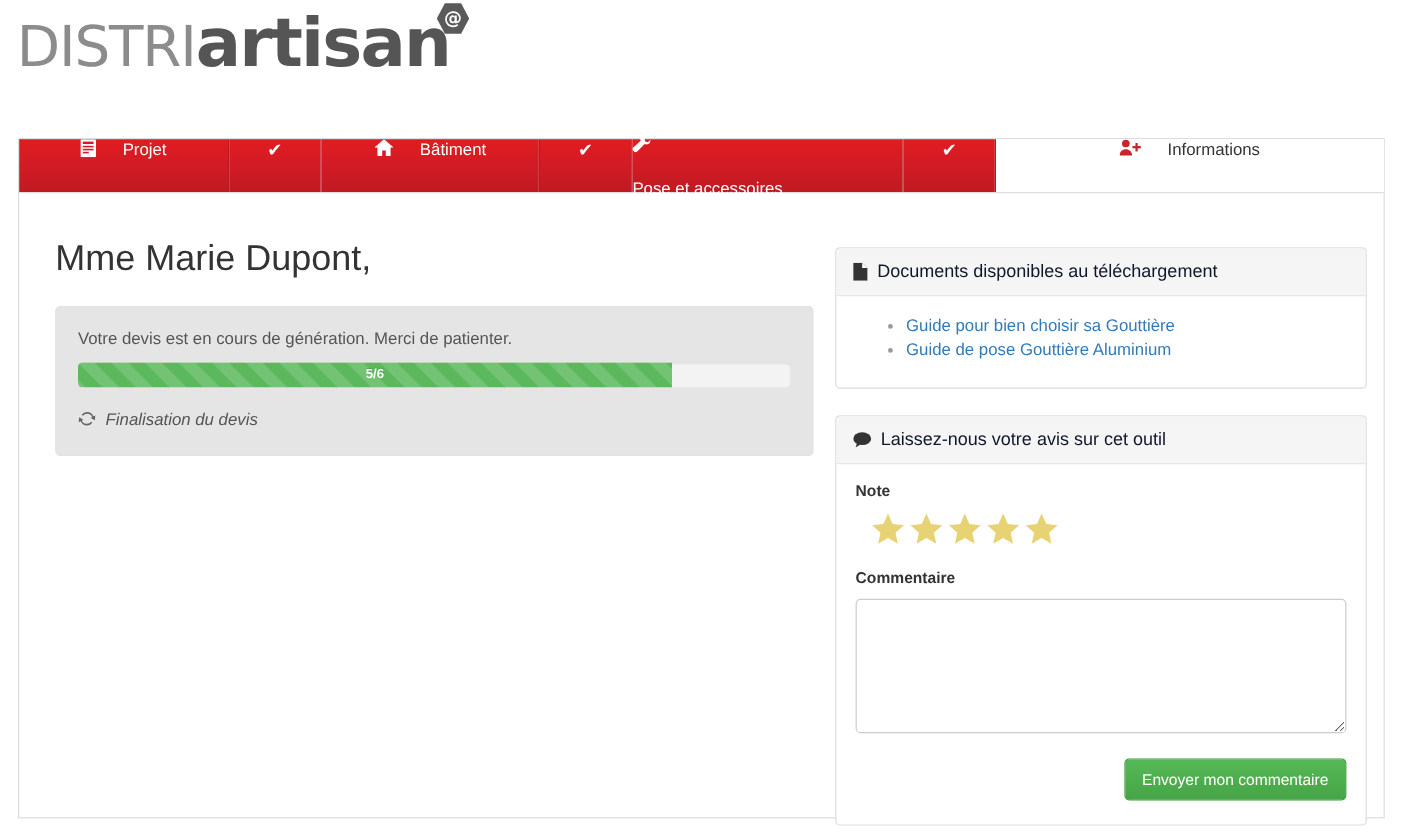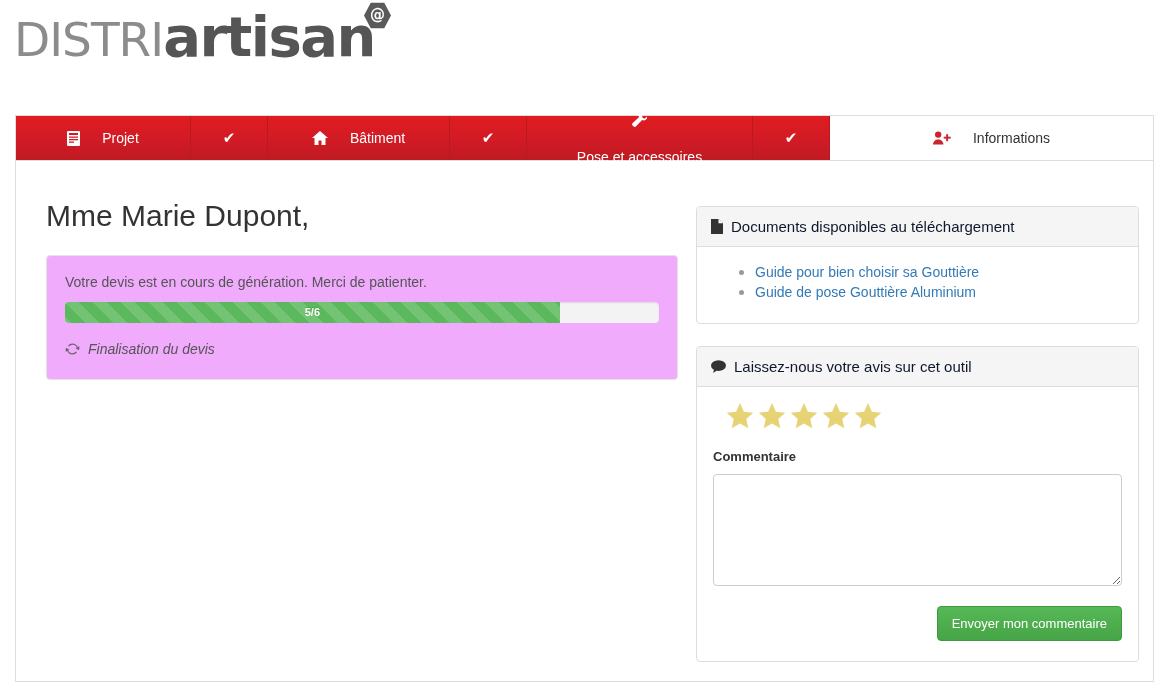--- a/index.html
+++ b/index.html
@@ -63,21 +63,21 @@
 
   
   .nav-tabs {
     display: flex;
     height: 45px;
     border-bottom: 1px solid #dddddd;
     background: #ffffff;
   }
   .nav-tab {
     display: flex;
-    align-items: center;
+    align-items: flex-start;
     justify-content: center;
     gap: 22px;
     color: #ffffff;
     font-size: 14px;
     background: linear-gradient(to bottom, #e01c20 0%, #d41b25 45%, #c01a23 100%);
     border-right: 1px solid #b71a22;
     cursor: pointer;
     user-select: none;
   }
   .nav-tab.w-label   { width: 175px; }
@@ -107,21 +107,21 @@
     font-size: 30px;
     font-weight: 400;
     color: #333333;
     margin: 20px 0 22px 14px;
     letter-spacing: 0px;
   }
 
   
   .alert-box {
     margin-left: 14px;
-    background: #f0abfc;
+    background: #e5e5e5;
     border: 1px solid #e3e3e3;
     border-radius: 4px;
     padding: 18px 18px 22px 18px;
     width: 632px;
   }
   .alert-text {
     font-size: 14px;
     color: #555555;
     margin-bottom: 12px;
   }
@@ -368,20 +368,21 @@
           <span>
             <svg width="15" height="13" viewBox="0 0 15 13">
                 <ellipse cx="7.5" cy="5.6" rx="7.5" ry="5.3" fill="#333333"></ellipse>
                 <path d="M3.2 9.2 L2 12.9 L6 10.4 Z" fill="#333333"></path>
               </svg>
           </span>
           <span>Laissez-nous votre avis sur cet outil</span>
         </div>
         <div class="panel-body">
 
+          <div class="field-label">Note</div>
 
           <div class="stars">
             <span class="star">
                 <svg width="30" height="30" viewBox="0 0 24 24">
                   <path d="M12 1.6 l3.1 6.9 l7.5 .8 l-5.6 5 l1.6 7.4 l-6.6 -3.8 l-6.6 3.8 l1.6 -7.4 l-5.6 -5 l7.5 -.8 z" fill="#e8d374"></path>
                 </svg>
               </span>
             <span class="star">
                 <svg width="30" height="30" viewBox="0 0 24 24">
                   <path d="M12 1.6 l3.1 6.9 l7.5 .8 l-5.6 5 l1.6 7.4 l-6.6 -3.8 l-6.6 3.8 l1.6 -7.4 l-5.6 -5 l7.5 -.8 z" fill="#e8d374"></path>

